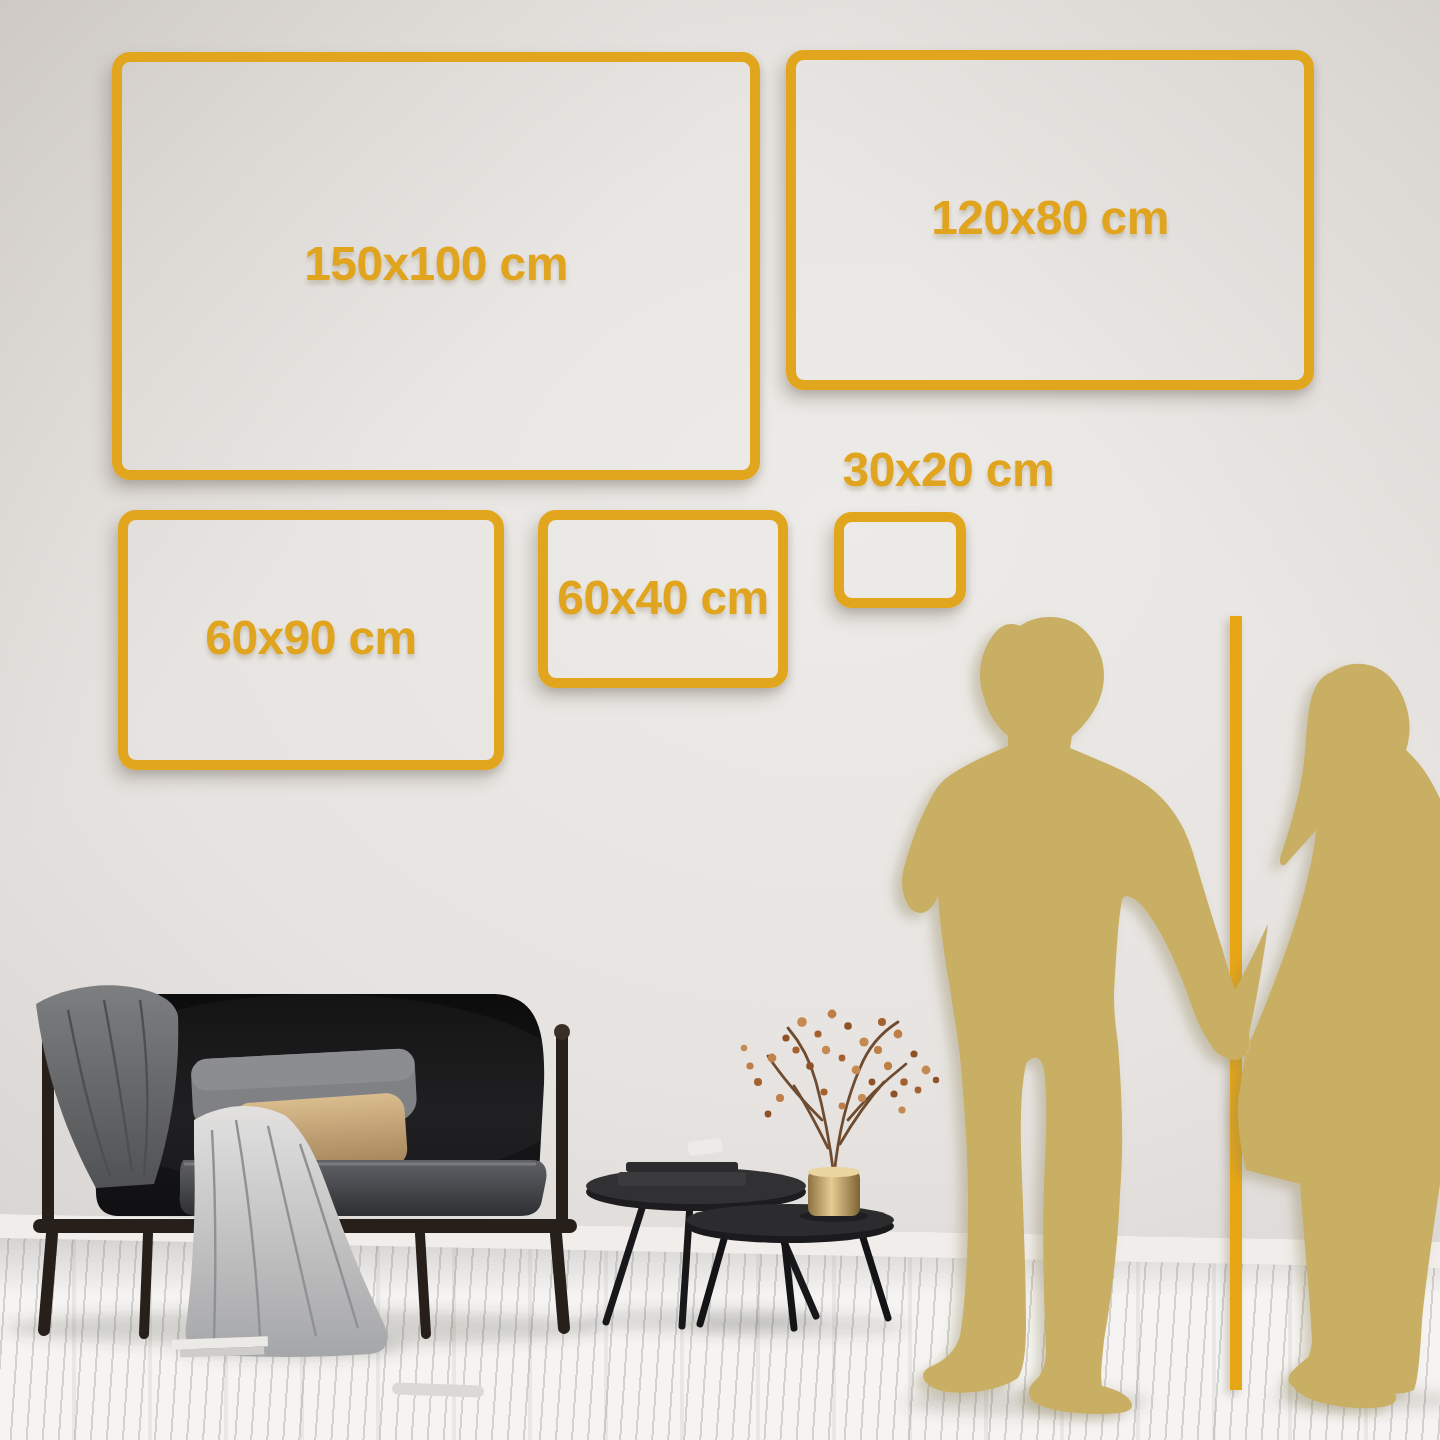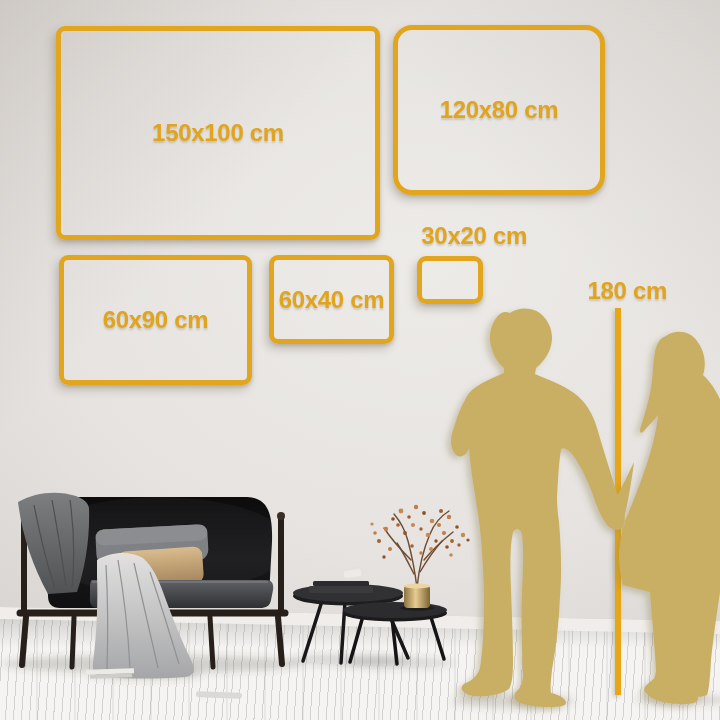--- a/index.html
+++ b/index.html
@@ -58,33 +58,32 @@
 <div id="stage">
 
   <div class="wall"></div>
   <div class="baseboard-shadow"></div>
   <div class="baseboard"></div>
   <div class="floor"></div>
 
   <div class="frame" style="left:56px;top:26px;width:324px;height:214px;">
     <span class="gold-label">150x100 cm</span>
   </div>
-  <div class="frame" style="left:393px;top:25px;width:212px;height:170px;border-radius:19px;">
+  <div class="frame" style="left:393px;top:25px;width:264px;height:170px;">
     <span class="gold-label">120x80 cm</span>
   </div>
   <div class="frame" style="left:59px;top:255px;width:193px;height:130px;">
     <span class="gold-label">60x90 cm</span>
   </div>
   <div class="frame" style="left:269px;top:255px;width:125px;height:89px;align-items:center;">
     <span class="gold-label">60x40 cm</span>
   </div>
   <div class="frame" style="left:417px;top:256px;width:66px;height:48px;"></div>
   <div class="float-label gold-label" style="left:407px;top:222px;width:120px;">30x20 cm</div>
 
-  <div class="float-label gold-label" style="left:563px;top:277px;width:104px;">180 cm</div>
   <div class="ref-line"></div>
 
   <svg class="scene" width="720" height="720" viewBox="0 0 720 720">
     <defs>
       <linearGradient id="sofaG" x1="0" y1="0" x2="0" y2="1">
         <stop offset="0" stop-color="#0C0C0D"></stop>
           <stop offset="0.55" stop-color="#18181A"></stop>
           <stop offset="1" stop-color="#101012"></stop>
       </linearGradient>
       <linearGradient id="seatG" x1="0" y1="0" x2="0" y2="1">

